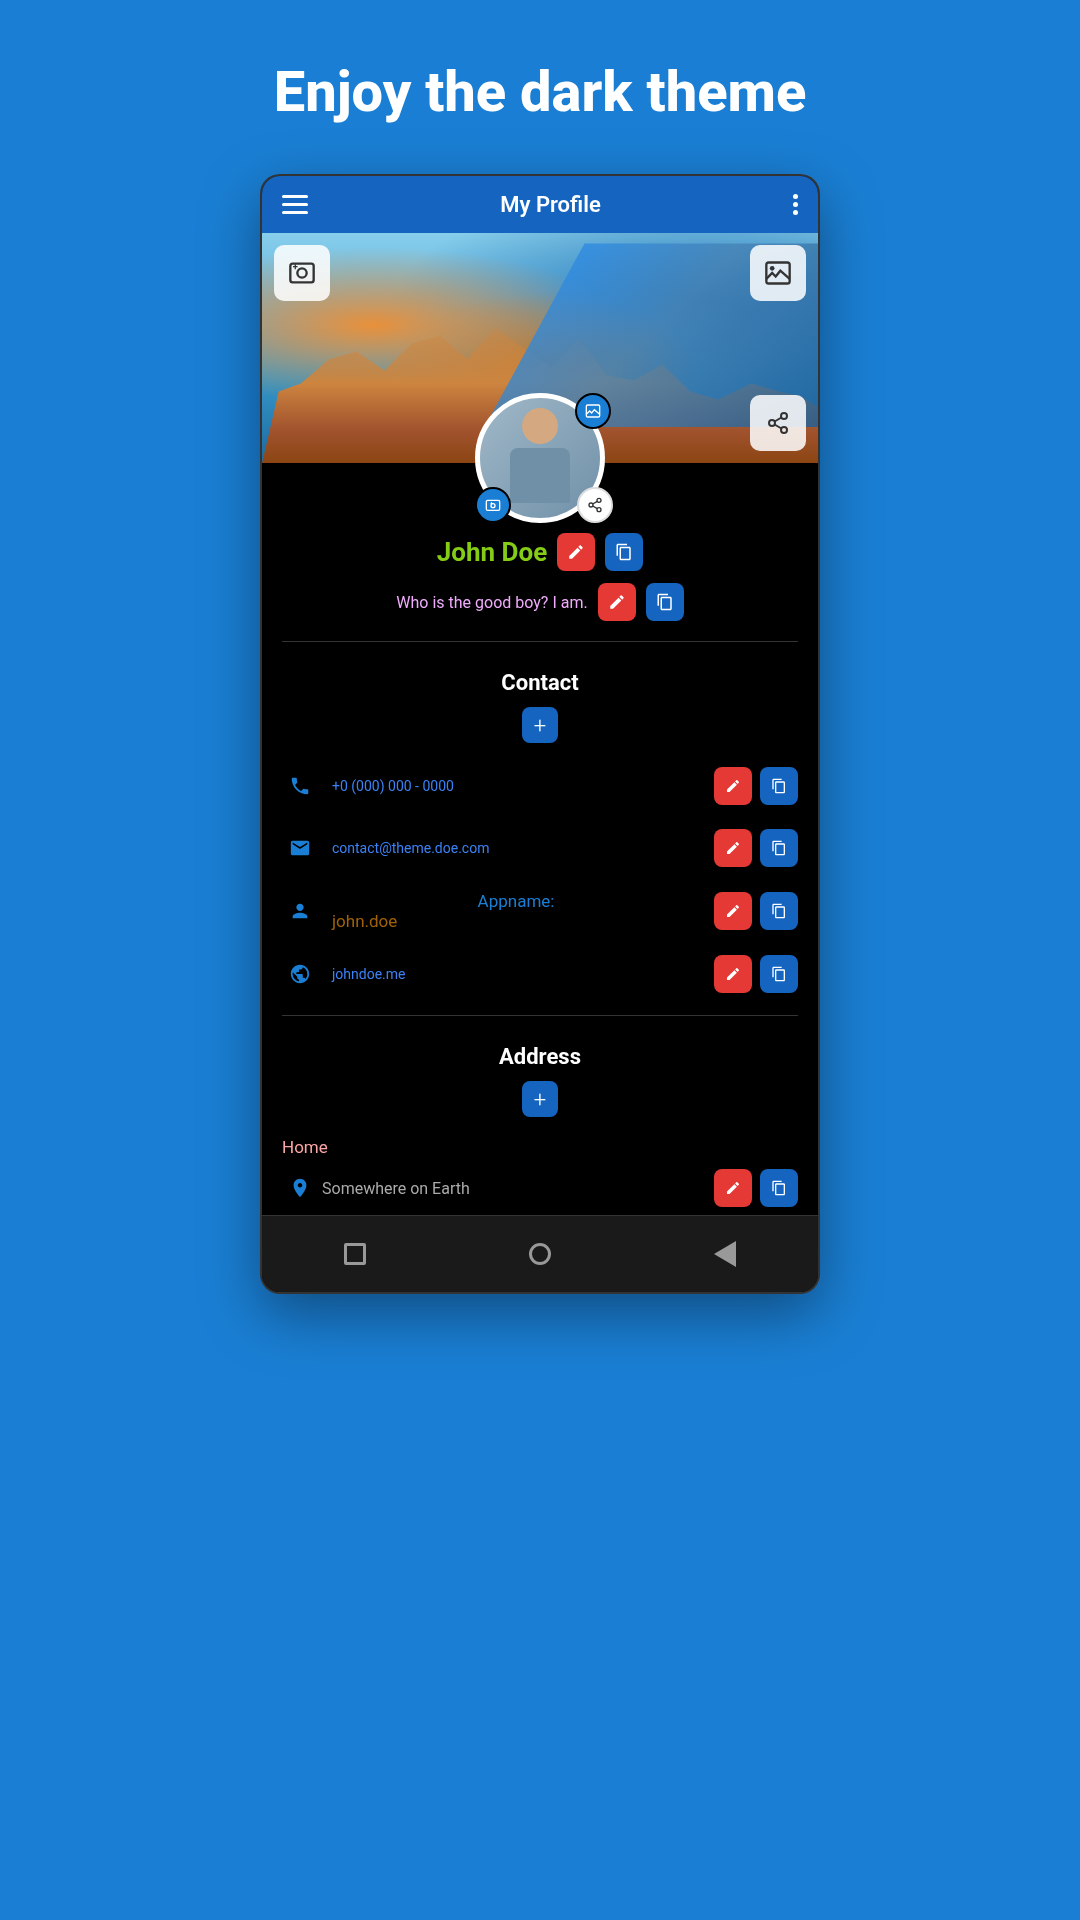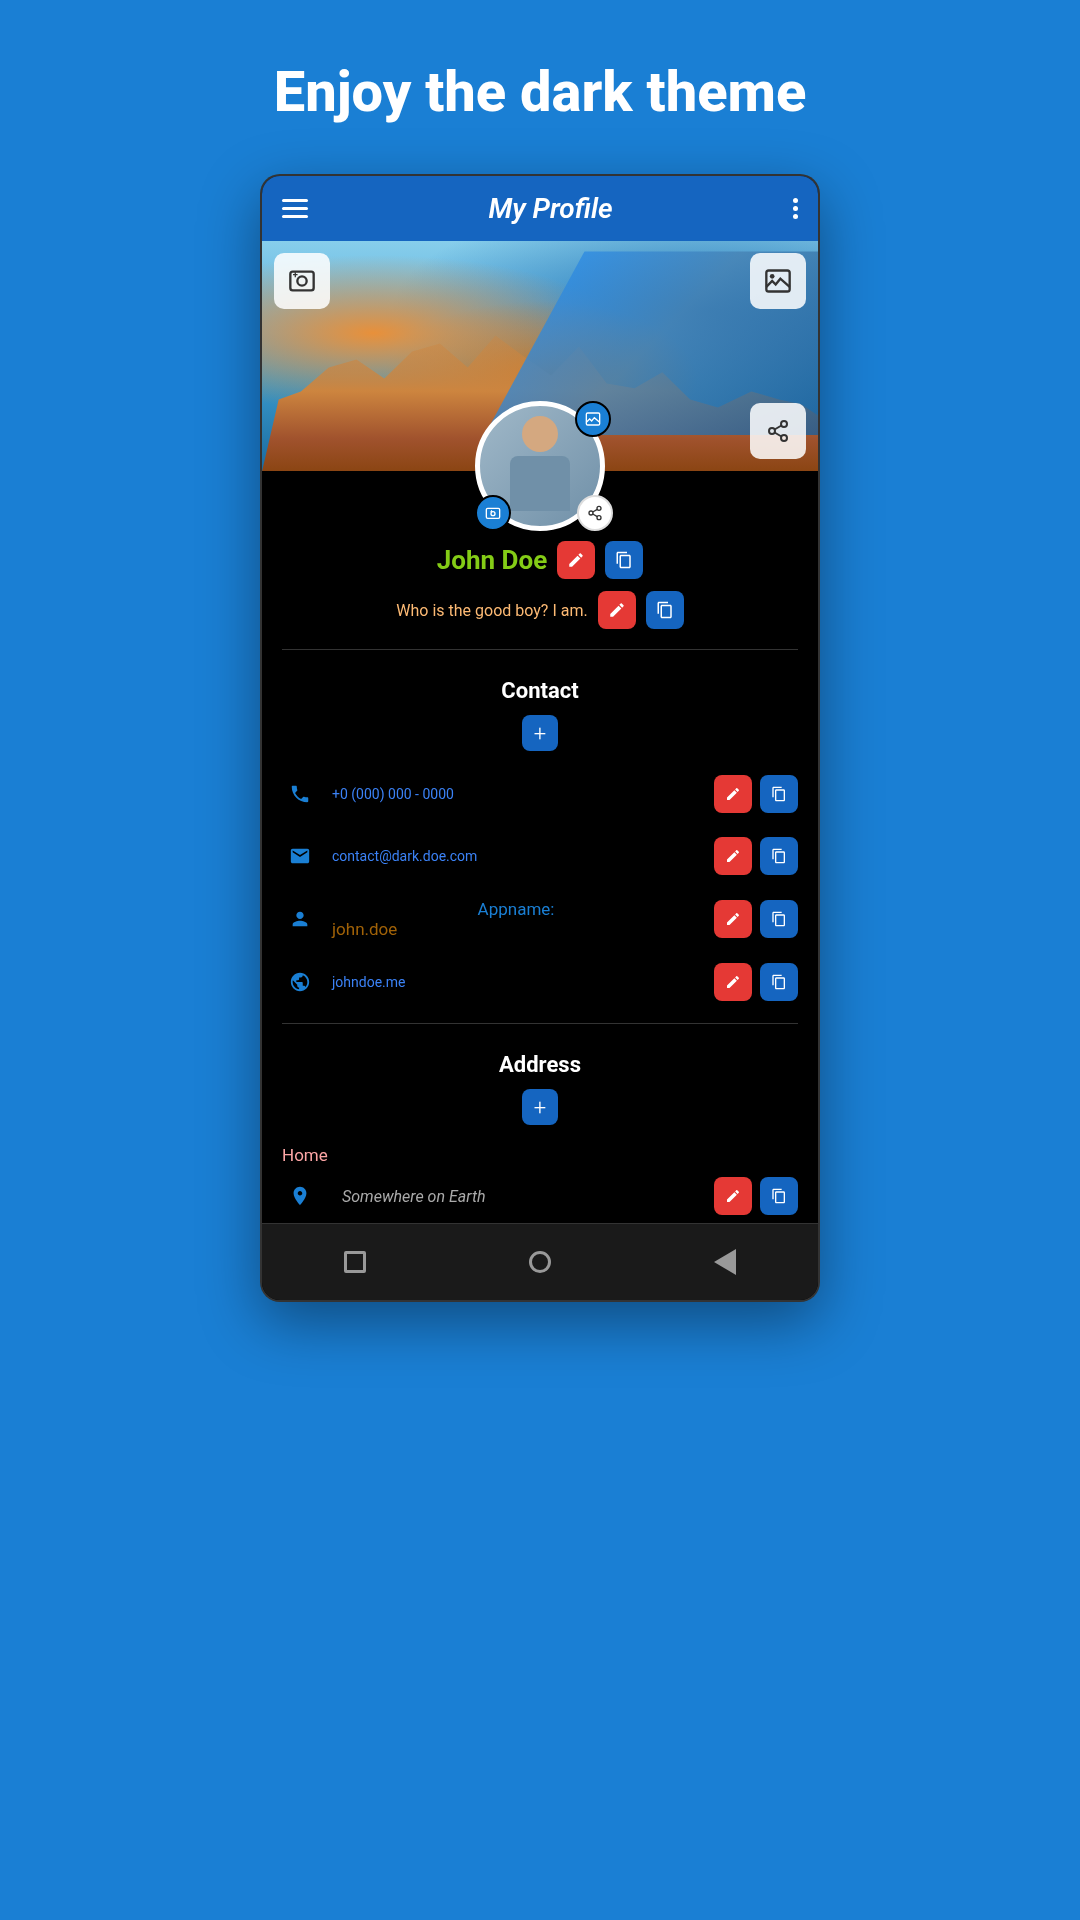--- a/index.html
+++ b/index.html
@@ -39,23 +39,22 @@
     .top-bar {
       background: #1565c0;
       display: flex;
       align-items: center;
       justify-content: space-between;
       padding: 16px 20px;
     }
 
     .top-bar-title {
       color: #ffffff;
-      font-size: 28px;
+      font-size: 22px;
       font-weight: 600;
-      font-style: italic;
     }
 
     .hamburger-icon {
       color: #fff;
       font-size: 24px;
       display: flex;
       flex-direction: column;
       gap: 5px;
       cursor: pointer;
     }
@@ -297,21 +296,21 @@
 
     .bio-row {
       display: flex;
       align-items: center;
       justify-content: center;
       gap: 10px;
       margin-bottom: 20px;
     }
 
     .bio-text {
-      color: #fdba74;
+      color: #f0abfc;
       font-size: 16px;
     }
 
     .divider {
       height: 1px;
       background: #333;
       margin: 10px 0;
     }
 
     
@@ -395,22 +394,21 @@
     .address-label {
       color: #fca5a5;
       font-size: 17px;
       padding: 8px 0 4px;
     }
 
     .address-row {
       display: flex;
       align-items: center;
       padding: 8px 0;
-      gap: 24px;
-      font-style: italic;
+      gap: 4px;
     }
 
     
     .bottom-nav {
       background: #1a1a1a;
       display: flex;
       align-items: center;
       justify-content: space-around;
       padding: 16px 0;
       border-top: 1px solid #333;
@@ -593,21 +591,21 @@
         </div>
       </div>
     </div>
 
     <div class="contact-row">
       <div class="contact-icon">
         <svg width="22" height="22" viewBox="0 0 24 24" fill="#1a7fd4">
           <path d="M20 4H4c-1.1 0-2 .9-2 2v12c0 1.1.9 2 2 2h16c1.1 0 2-.9 2-2V6c0-1.1-.9-2-2-2zm0 4l-8 5-8-5V6l8 5 8-5v2z"></path>
         </svg>
       </div>
-      <span class="contact-text">contact@dark.doe.com</span>
+      <span class="contact-text">contact@theme.doe.com</span>
       <div class="action-btns">
         <div class="edit-btn">
           <svg width="16" height="16" viewBox="0 0 24 24" fill="white">
               <path d="M3 17.25V21h3.75L17.81 9.94l-3.75-3.75L3 17.25zM20.71 7.04c.39-.39.39-1.02 0-1.41l-2.34-2.34c-.39-.39-1.02-.39-1.41 0l-1.83 1.83 3.75 3.75 1.83-1.83z"></path>
             </svg>
         </div>
         <div class="copy-btn">
           <svg width="16" height="16" viewBox="0 0 24 24" fill="white">
               <path d="M16 1H4c-1.1 0-2 .9-2 2v14h2V3h12V1zm3 4H8c-1.1 0-2 .9-2 2v14c0 1.1.9 2 2 2h11c1.1 0 2-.9 2-2V7c0-1.1-.9-2-2-2zm0 16H8V7h11v14z"></path>
             </svg>

